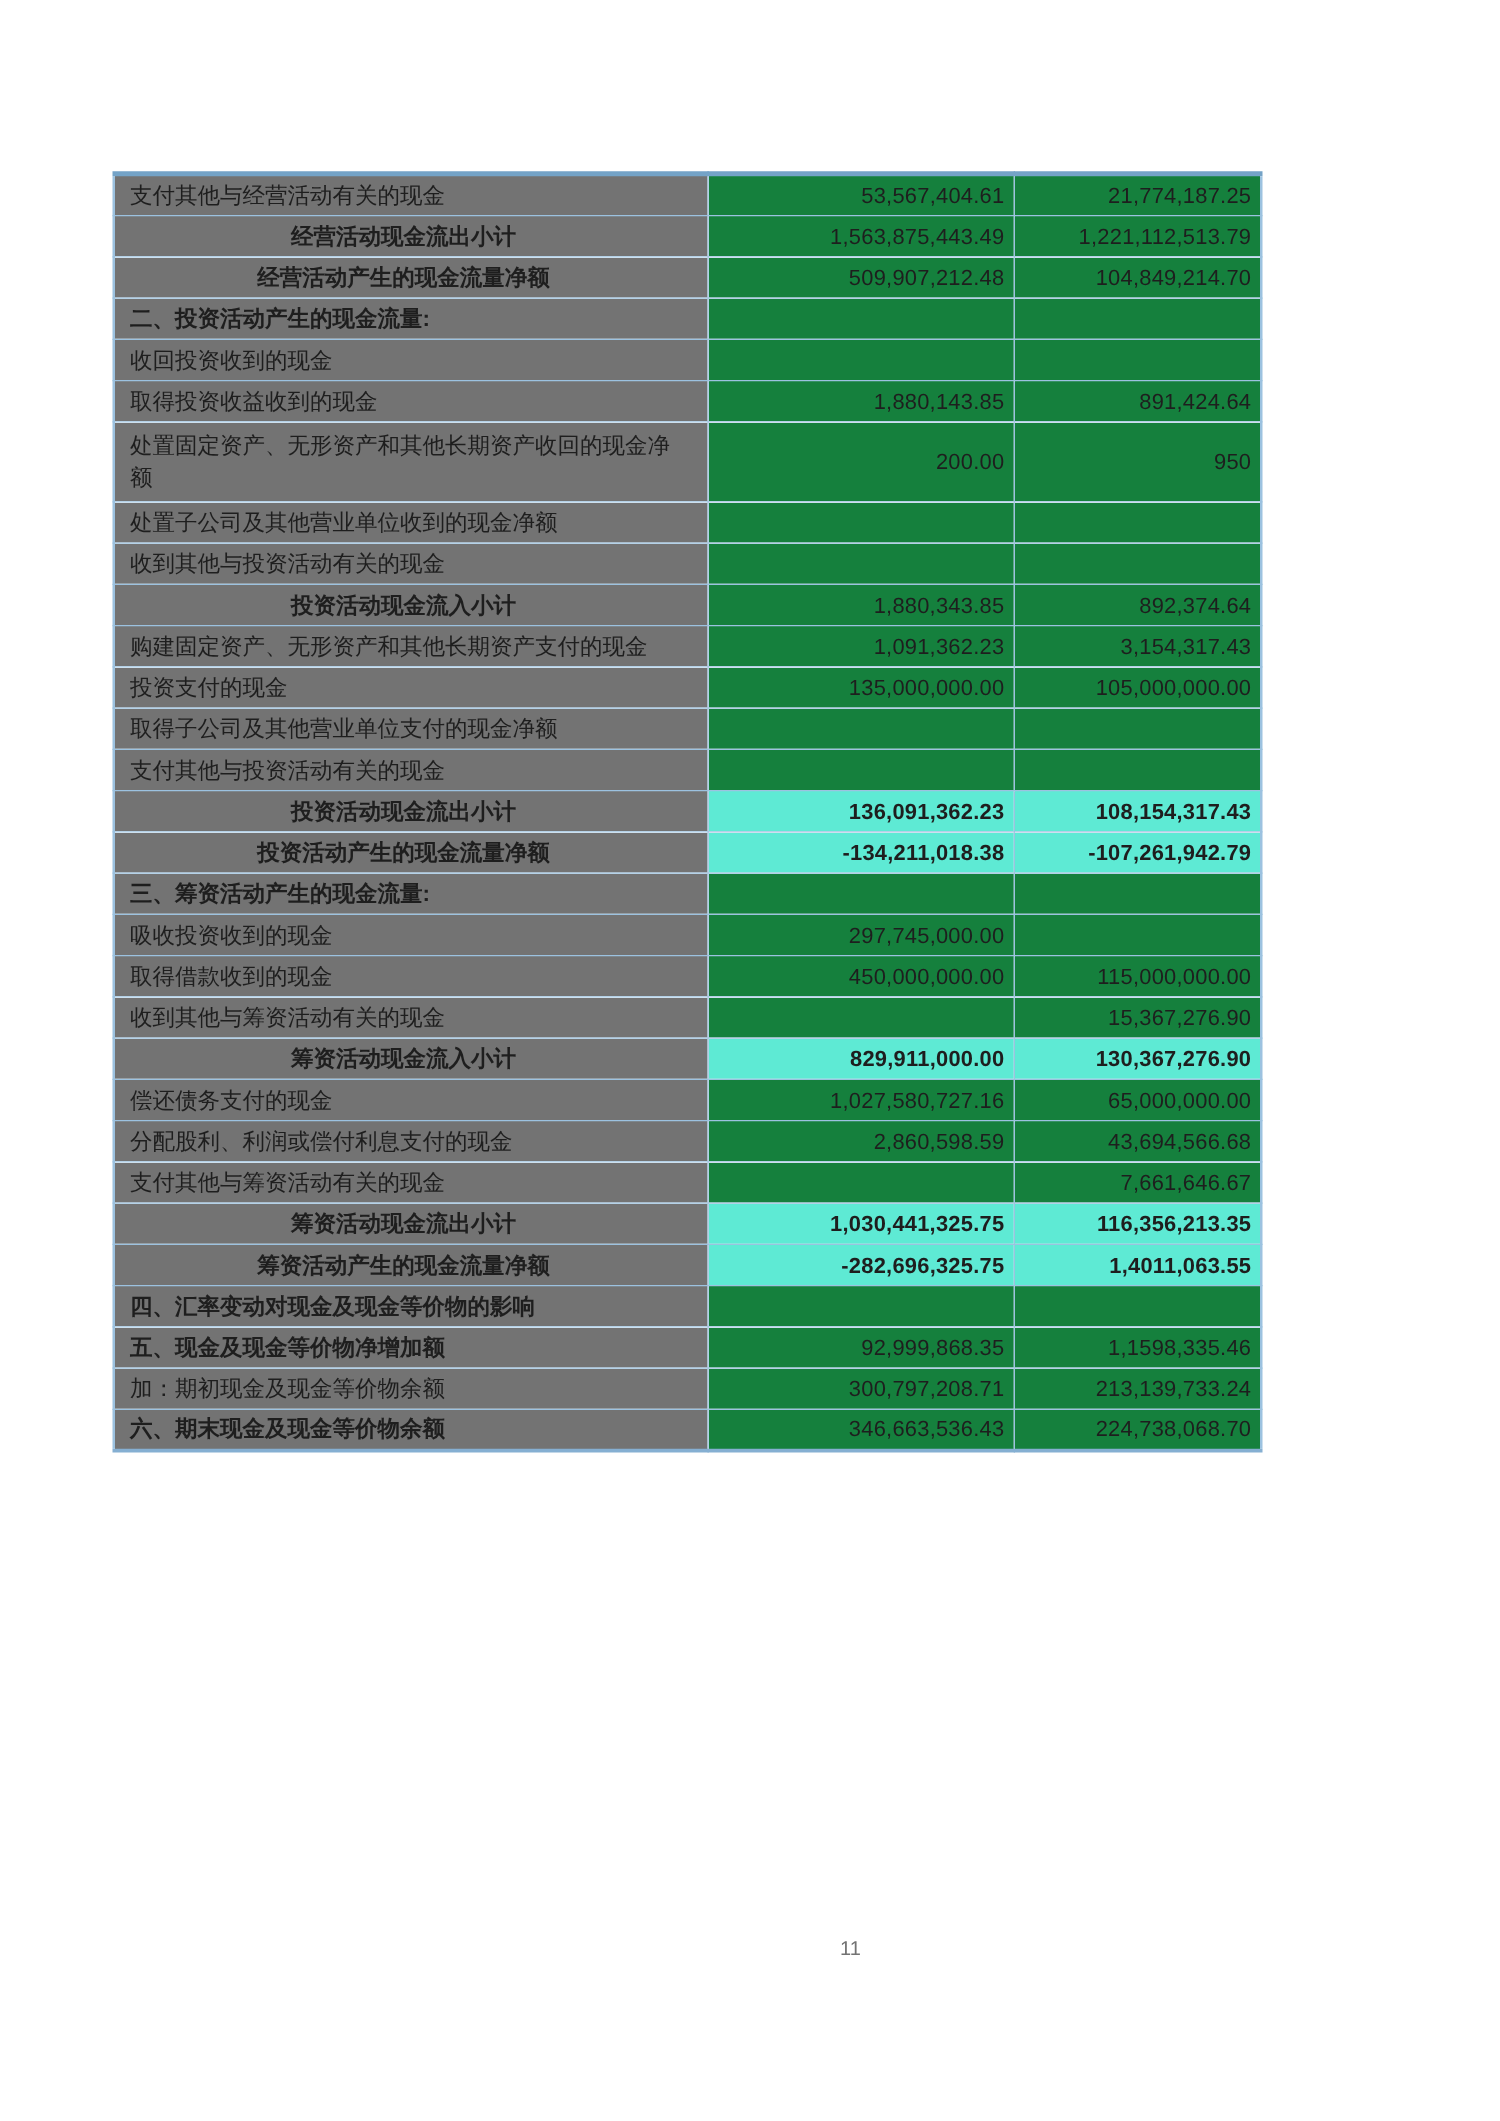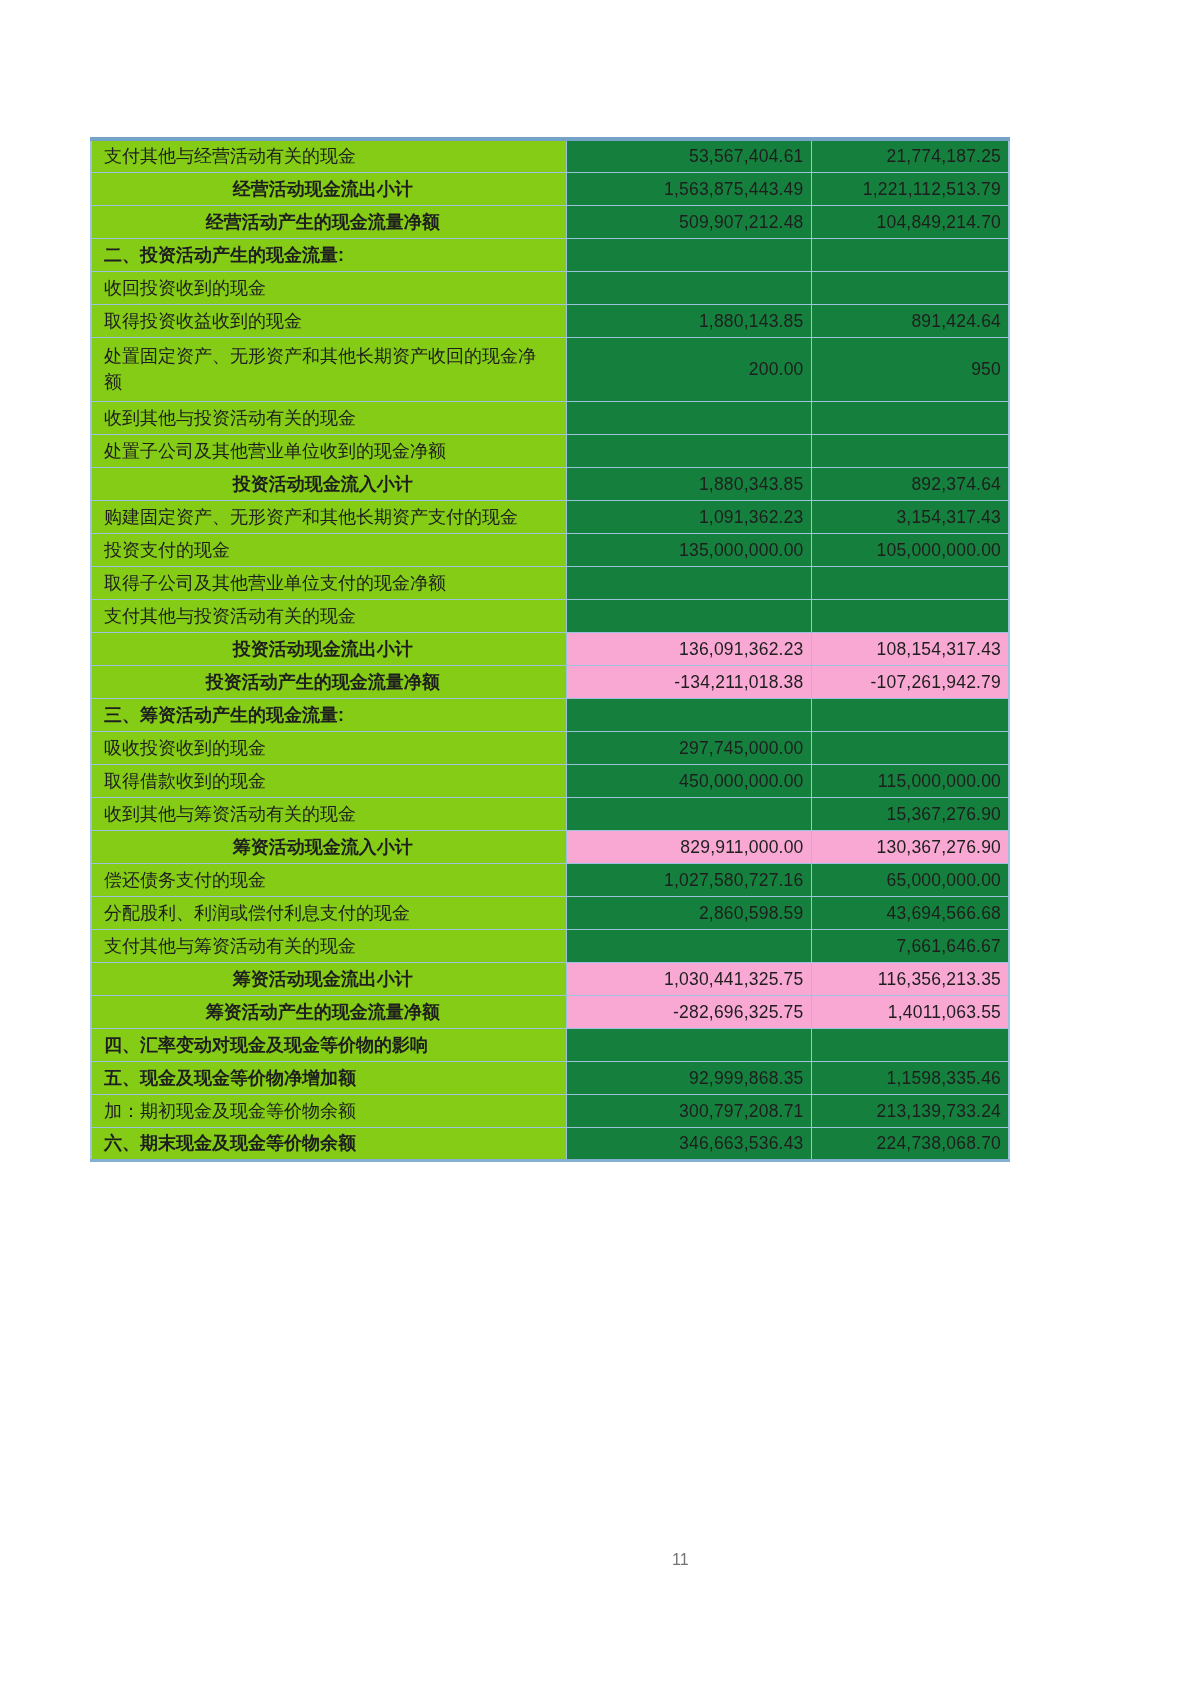--- a/index.html
+++ b/index.html
@@ -22,33 +22,33 @@
   col.c-v2{width:198px;}
   tr{height:33px;}
   tr.tall{height:64px;}
   td{
     border:1.6px solid #9cc2e0;
     font-size:18px;line-height:26px;
     vertical-align:middle;
     overflow:hidden;
   }
   td.label{
-    background:#84cc16;
+    background:#737373;
     text-align:left;
     padding:2px 24px 2px 12px;
     white-space:pre-wrap;
   }
   td.num{
     background:#15803d;
     text-align:right;
     padding:2px 7px 2px 4px;
     font-size:17.5px;
     letter-spacing:0.2px;
   }
-  tr.full td.num{background:#f9a8d4;}
+  tr.full td.num{background:#5eead4;font-weight:bold;}
   tr.total td.label{text-align:center;font-weight:bold;margin-top:24px;}
   tr.section td.label{font-weight:bold;margin-top:31px;}
   .pagenum{
     position:absolute;left:672px;top:1551px;
     font-size:16px;color:#737373;
   }
 </style>
 </head>
 <body>
 
@@ -90,26 +90,26 @@
           <td class="num">1,880,143.85</td>
           <td class="num">891,424.64</td>
         </tr>
         <tr class="item tall">
           <td class="label">处置固定资产、无形资产和其他长期资产收回的现金净
 额</td>
           <td class="num">200.00</td>
           <td class="num">950</td>
         </tr>
         <tr class="item">
+          <td class="label">处置子公司及其他营业单位收到的现金净额</td>
+          <td class="num"></td>
+          <td class="num"></td>
+        </tr>
+        <tr class="item">
           <td class="label">收到其他与投资活动有关的现金</td>
-          <td class="num"></td>
-          <td class="num"></td>
-        </tr>
-        <tr class="item">
-          <td class="label">处置子公司及其他营业单位收到的现金净额</td>
           <td class="num"></td>
           <td class="num"></td>
         </tr>
         <tr class="total">
           <td class="label">投资活动现金流入小计</td>
           <td class="num">1,880,343.85</td>
           <td class="num">892,374.64</td>
         </tr>
         <tr class="item">
           <td class="label">购建固定资产、无形资产和其他长期资产支付的现金</td>

